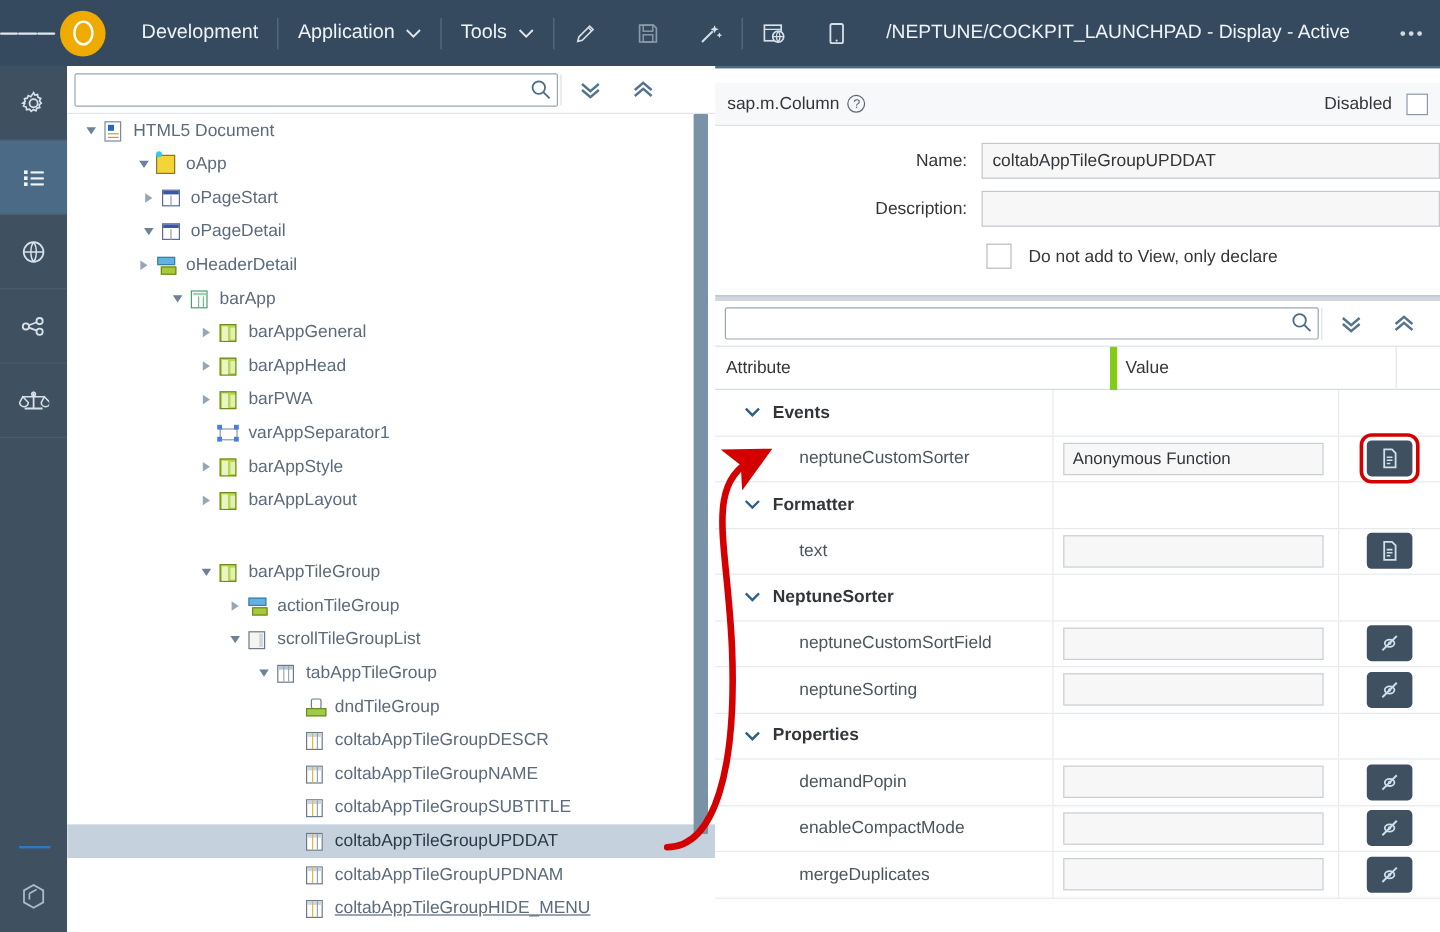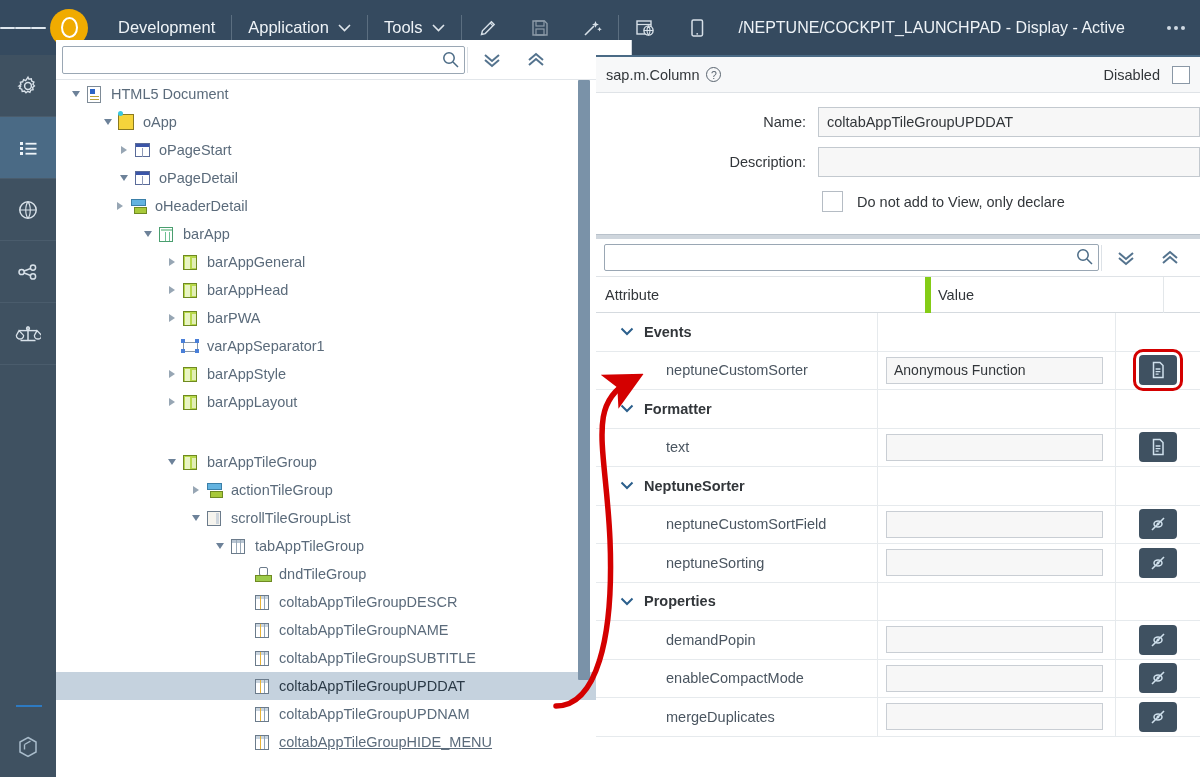--- a/index.html
+++ b/index.html
@@ -68,21 +68,21 @@
   .rail-divider {
     position:absolute; left: 16px; bottom: 70px; width: 26px; height: 2px; background: #2d7ac2;
   }
   .rail-bottom {
     position:absolute; left:0; bottom: 8px; width:56px; height:44px;
     display:flex; align-items:center; justify-content:center; cursor:pointer;
   }
 
   
   .treepanel {
-    position:absolute; left:56px; top:40px; width:576px; height:722px;
+    position:absolute; left:56px; top:55px; width:576px; height:722px;
     background:#ffffff; border-right: 1px solid #cfd6dd;
   }
   .tree-toolbar {
     height: 40px; display:flex; align-items:center;
     border-bottom: 1px solid #e2e6ea; background:#fff;
     padding-left: 6px;
   }
   .search-wrap {
     position: relative; width: 403px; height: 28px;
   }
@@ -153,21 +153,21 @@
     background:#7a92a8; border-radius:1px; cursor:pointer;
   }
 
   
   .right {
     position:absolute; left:596px; top:55px; width:604px; height:722px; background:#fff;
     border-top: 2px solid #4a6a85;
   }
   .rp-head {
     height:36px; background:#f7f8f9; border-bottom:1px solid #dfe3e7;
-    display:flex; align-items:center; padding:0 10px;
+    display:flex; align-items:center; padding:0 10px;margin-top:12px;
   }
   .rp-head .cls { font-size:14.5px; color:#32363a; }
   .rp-help {
     width:15px;height:15px;border:1.2px solid #5a6570;border-radius:50%;
     display:inline-flex;align-items:center;justify-content:center;
     font-size:10.5px;color:#5a6570;margin-left:7px;cursor:pointer;
   }
   .rp-head .spacer { flex:1; }
   .rp-head .disabled-lbl { font-size:14.5px; color:#32363a; margin-right:12px; }
   .rp-head .cbox { width:18px;height:18px;border:1px solid #8a98a6;background:#fff;cursor:pointer;}
@@ -386,21 +386,21 @@
       <div id="tree-nodes">
           <div class="tnode" style="padding-left: 12px;">
             <div class="arrow">
               <div class="tri-d"></div>
             </div>
             <div class="ico">
               <div class="ic-doc"></div>
             </div>
             <div class="lbl">HTML5 Document</div>
           </div>
-          <div class="tnode" style="padding-left: 44px; text-align: right;">
+          <div class="tnode" style="padding-left: 56px; text-align: right;">
             <div class="arrow">
               <div class="tri-d"></div>
             </div>
             <div class="ico">
               <div class="ic-app"></div>
             </div>
             <div class="lbl">oApp</div>
           </div>
           <div class="tnode" style="padding-left: 60px;">
             <div class="arrow">

